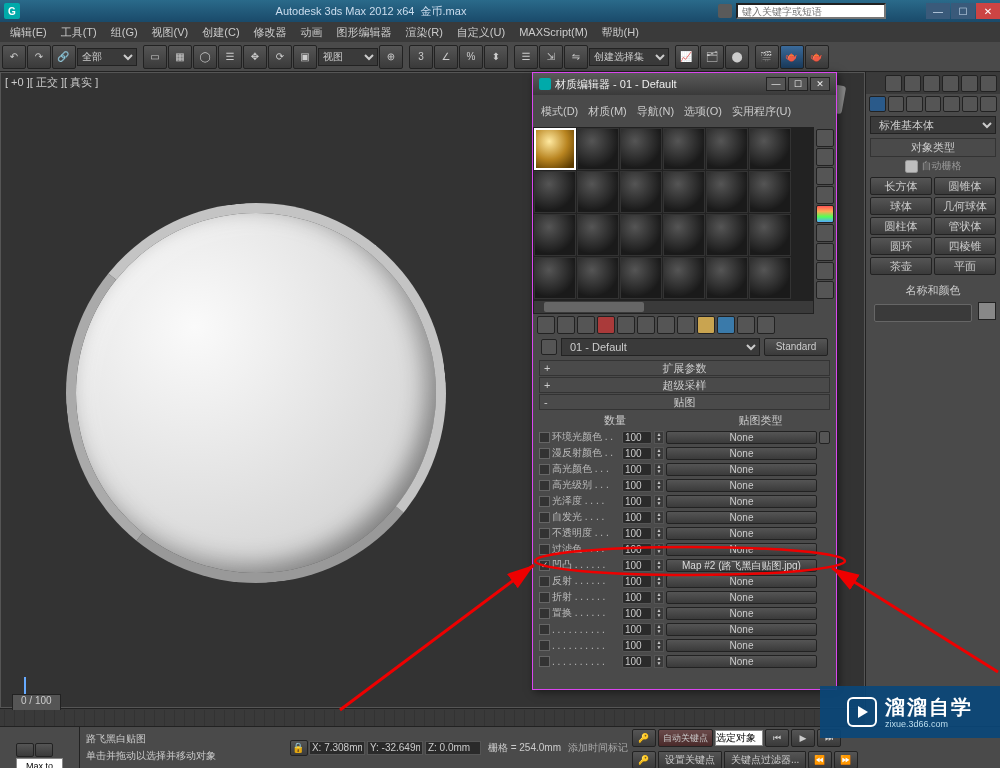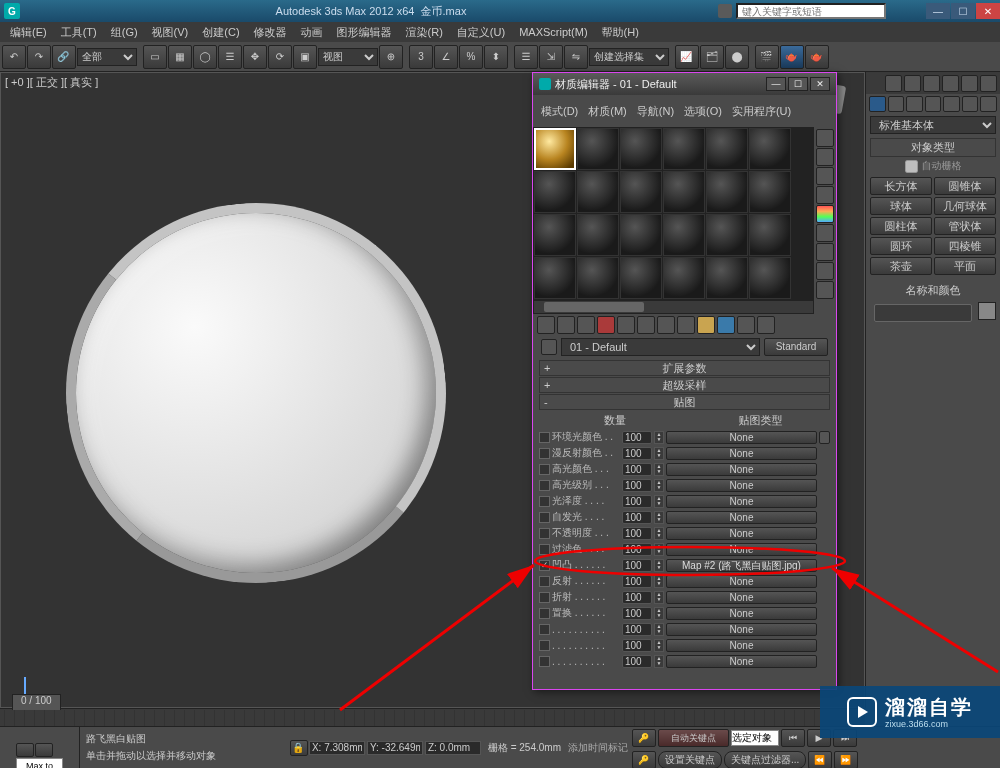--- a/index.html
+++ b/index.html
@@ -96,22 +96,22 @@
 .status-bar { position: absolute; left: 0; right: 0; bottom: 0; height: 42px; background: #4a4a4a; border-top: 1px solid #222; display: flex; font-size: 10px; }
 .status-left { width: 80px; border-right: 1px solid #222; padding: 16px; }
 .status-left-btn { height: 16px; background: #fff; color: #000; font-size: 9px; border: 1px solid #888; text-align: center; line-height: 14px; margin-top: 1px; }
 .status-msgs { flex: 1; padding: 4px 6px; font-size: 10px; color: #ccc; display: flex; flex-direction: column; justify-content: space-around; }
 .status-msgs .row2 { display: flex; gap: 12px; align-items: center; }
 .status-coords { display: flex; gap: 2px; align-items: center; font-size: 10px; }
 .coord { display: flex; align-items: flex-end; gap: 1px; }
 .coord input { width: 56px; height: 14px; background: #2a2a2a; border: 1px solid #555; color: #ccc; font-size: 10px; padding: 0 2px; }
 .status-right { width: 370px; display: flex; align-items: center; gap: 2px; padding: 2px; flex-wrap: wrap; }
 .sr-btn { width: 24px; height: 18px; background: linear-gradient(#555,#3a3a3a); border: 1px solid #222; border-radius: 2px; font-size: 9px; text-align: center; line-height: 16px; }
-.auto-key { background: linear-gradient(#6a4a4a,#4a2a2a) !important; width: auto !important; padding: 0 12px; }
-.set-key { background: linear-gradient(#555,#3a3a3a); width: auto; padding: 0 6px; height: 18px; border: 1px solid #222; border-radius: 8px; font-size: 10px; line-height: 16px; }
+.auto-key { background: linear-gradient(#6a4a4a,#4a2a2a) !important; width: auto !important; padding: 0 4px; }
+.set-key { background: linear-gradient(#555,#3a3a3a); width: auto; padding: 0 6px; height: 18px; border: 1px solid #222; border-radius: 1px; font-size: 10px; line-height: 16px; }
 .sel-input { width: 48px; height: 16px; background: #fff; border: 1px solid #888; color: #000; font-size: 10px; }
 
 
 .watermark { position: absolute; right: 0; bottom: 30px; width: 180px; height: 52px; background: rgba(10, 70, 120, .92); color: #fff; display: flex; align-items: center; justify-content: center; gap: 8px; z-index: 50; font-size: 12px; }
 .watermark .play { width: 30px; height: 30px; border: 2px solid #fff; border-radius: 6px; display: flex; align-items: center; justify-content: center; }
 .watermark .play::after { content: ""; border-left: 10px solid #fff; border-top: 6px solid transparent; border-bottom: 6px solid transparent; margin-left: 2px; }
 .watermark .txt { display: flex; flex-direction: column; line-height: 1.2; }
 .watermark .big { font-size: 20px; font-weight: bold; letter-spacing: 2px; }
 .watermark .small { font-size: 9px; color: #bde; }
 

